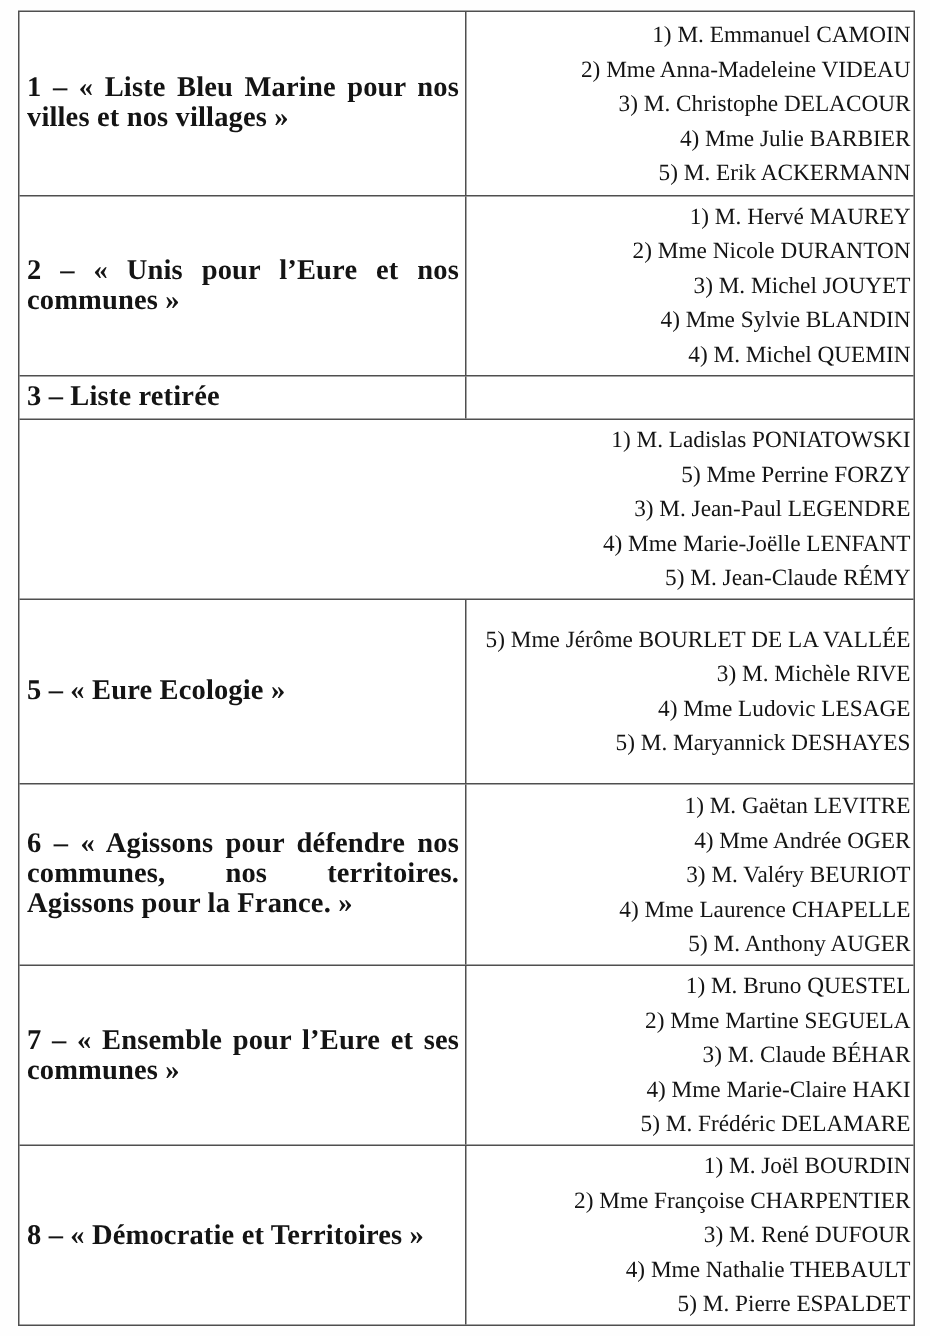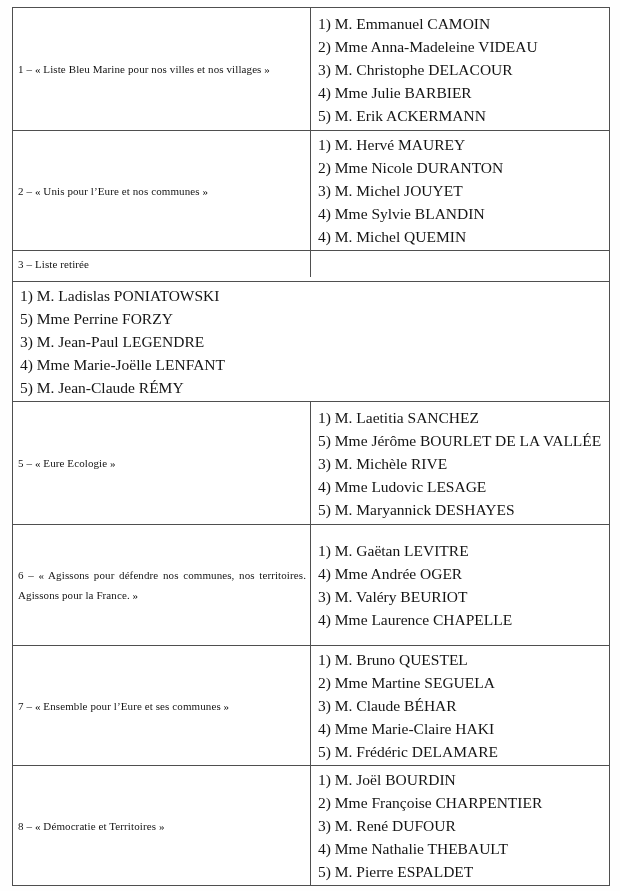--- a/index.html
+++ b/index.html
@@ -31,51 +31,52 @@
     background: #fff;
   }
   .trow {
     display: flex;
     border-bottom: 1px solid #4f4f4f;
     box-sizing: border-box;
   }
   .trow:last-child { border-bottom: none; }
   .trow:nth-child(1) { min-height: 123px; }
   .trow:nth-child(2) { min-height: 120px; }
-  .trow:nth-child(3) { min-height: 29px; flex-direction: column; }
+  .trow:nth-child(3) { min-height: 29px; }
   .trow:nth-child(4) { min-height: 118px; }
   .trow:nth-child(5) { min-height: 123px; }
   .trow:nth-child(6) { min-height: 121px; }
   .trow:nth-child(7) { min-height: 114px; }
   .trow:nth-child(8) { min-height: 117px; }
   .cell-left {
     width: 298px;
     min-width: 298px;
     box-sizing: border-box;
     border-right: 1px solid #4f4f4f;
     display: flex;
     align-items: center;
     padding: 3px 4px 3px 5px;
   }
   .list-label {
-    font-weight: normal;
-    font-size: 11px;
+    font-weight: bold;
+    font-size: 19px;
     line-height: 20px;
     text-align: justify;
     text-align-last: left;
     width: 100%;
     letter-spacing: 0.1px;
   }
   .cell-right {
     flex: 1;
     box-sizing: border-box;
     padding: 2px 2px 2px 7px;
     display: flex;
     flex-direction: column;
     justify-content: center;
+    text-align: right;
   }
   .cand {
     font-size: 15.5px;
     line-height: 23px;
     white-space: nowrap;
   }
 </style>
 </head>
 <body>
 
@@ -123,37 +124,37 @@
         <div class="cand">4) Mme Marie-Joëlle LENFANT</div>
         <div class="cand">5) M. Jean-Claude RÉMY</div>
       </div>
     </div>
 
     <div class="trow">
       <div class="cell-left">
         <div class="list-label">5 – « Eure Ecologie »</div>
       </div>
       <div class="cell-right">
-        <div class="cand">1) M. Laetitia SANCHEZ</div>
         <div class="cand">5) Mme Jérôme BOURLET DE LA VALLÉE</div>
         <div class="cand">3) M. Michèle RIVE</div>
         <div class="cand">4) Mme Ludovic LESAGE</div>
         <div class="cand">5) M. Maryannick DESHAYES</div>
       </div>
     </div>
 
     <div class="trow">
       <div class="cell-left">
         <div class="list-label">6 – « Agissons pour défendre nos communes, nos territoires. Agissons pour la France. »</div>
       </div>
       <div class="cell-right">
         <div class="cand">1) M. Gaëtan LEVITRE</div>
         <div class="cand">4) Mme Andrée OGER</div>
         <div class="cand">3) M. Valéry BEURIOT</div>
         <div class="cand">4) Mme Laurence CHAPELLE</div>
+        <div class="cand">5) M. Anthony AUGER</div>
       </div>
     </div>
 
     <div class="trow">
       <div class="cell-left">
         <div class="list-label">7 – « Ensemble pour l’Eure et ses communes »</div>
       </div>
       <div class="cell-right">
         <div class="cand">1) M. Bruno QUESTEL</div>
         <div class="cand">2) Mme Martine SEGUELA</div>

